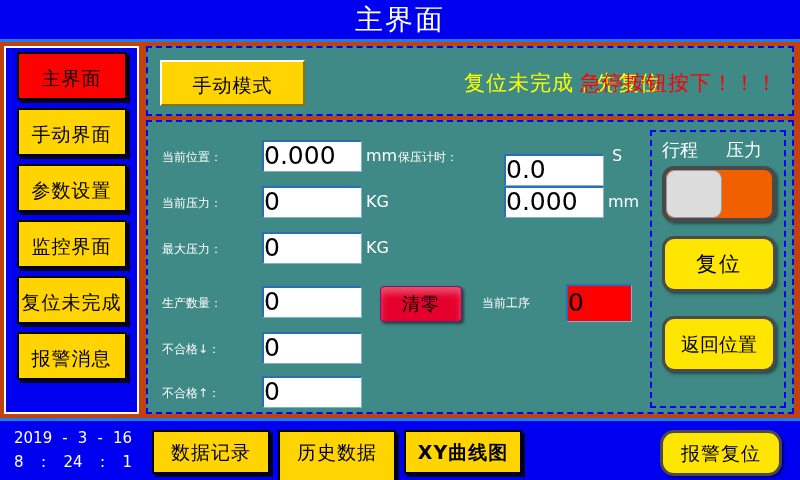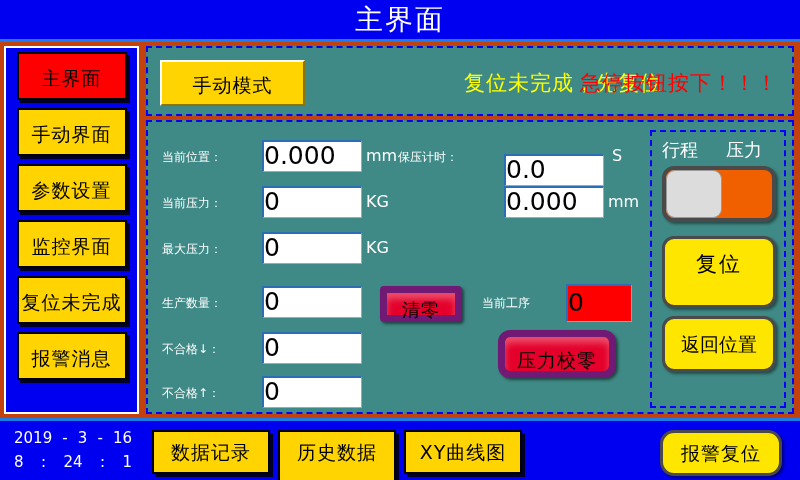--- a/index.html
+++ b/index.html
@@ -67,21 +67,21 @@
     border-top:2px solid #2a6fb5;border-left:2px solid #2a6fb5;
     border-right:1px solid #7fb2d8;border-bottom:1px solid #7fb2d8;
     box-sizing:border-box;
   }
   .val.red{background:#ff0000;}
   .unit{position:absolute;color:#ffffff;font-size:16px;line-height:26px;white-space:nowrap;}
 
   
   .rbtn{
     position:absolute;background:#e4002b;color:#000000;text-align:center;
-    border:7px solid #701a75;box-sizing:border-box;
+    border:1px solid #701a75;box-sizing:border-box;
     box-shadow:2px 2px 3px rgba(0,0,0,0.5), inset 0 6px 7px rgba(255,255,255,0.30);
     letter-spacing:1px;
   }
 
   
   .rp-head{position:absolute;color:#ffffff;font-size:18px;line-height:24px;}
   .toggle{
     position:absolute;left:10px;top:34px;width:114px;height:56px;
     background:#f06000;border:4px solid #4a4a4a;border-radius:12px;box-sizing:border-box;
     box-shadow:2px 2px 3px rgba(0,0,0,0.45);
@@ -159,34 +159,33 @@
     <div class="val" style="left:114px;top:164px;width:100px;height:32px;line-height:28px;">0</div>
 
     <div class="rbtn" style="left:232px;top:164px;width:82px;height:36px;font-size:18px;line-height:34px;border-radius:4px;">清零</div>
 
     <div class="lbl" style="left:334px;top:168px;">当前工序</div>
     <div class="val red" style="left:418px;top:162px;width:66px;height:38px;line-height:34px;">0</div>
 
     <div class="lbl" style="left:14px;top:214px;">不合格↓：</div>
     <div class="val" style="left:114px;top:210px;width:100px;height:32px;line-height:28px;">0</div>
 
-    <div class="rbtn" style="left:350px;top:208px;width:118px;height:48px;font-size:19px;line-height:46px;border-radius:12px;">压力校零</div>
 
     <div class="lbl" style="left:14px;top:258px;">不合格↑：</div>
     <div class="val" style="left:114px;top:254px;width:100px;height:32px;line-height:28px;">0</div>
 
     <div class="panel-right">
       <div class="rp-head" style="left:10px;top:6px;">行程</div>
       <div class="rp-head" style="left:74px;top:6px;">压力</div>
 
       <div class="toggle">
         <div class="knob"></div>
       </div>
 
-      <div class="ybtn" style="left:10px;top:104px;width:114px;height:72px;font-size:21px;line-height:50px;">复位</div>
+      <div class="ybtn" style="left:10px;top:104px;width:114px;height:56px;font-size:21px;line-height:50px;">复位</div>
 
       <div class="ybtn" style="left:10px;top:184px;width:114px;height:56px;font-size:19px;line-height:50px;letter-spacing:0px;">返回位置</div>
     </div>
 
   </div>
 
   <div class="bottom">
     <div class="bot-line"></div>
 
     <div class="clock">
@@ -201,18 +200,18 @@
         <span>8</span>
         <span>:</span>
         <span>24</span>
         <span>:</span>
         <span>1</span>
       </div>
     </div>
 
     <div class="bbtn" style="left:152px;top:12px;width:118px;height:44px;font-size:19px;line-height:40px;">数据记录</div>
     <div class="bbtn" style="left:278px;top:12px;width:118px;height:52px;font-size:19px;line-height:40px;">历史数据</div>
-    <div class="bbtn" style="left:404px;top:12px;width:118px;height:44px;font-size:19px;line-height:40px;">XY曲线图</div>
+    <div class="bbtn" style="left:404px;top:12px;width:118px;height:44px;font-size:19px;line-height:40px;font-weight:bold;">XY曲线图</div>
 
     <div class="bbtn round" style="left:660px;top:12px;width:122px;height:46px;font-size:19px;line-height:40px;">报警复位</div>
   </div>
 
 </div>
 
 </body></html>

